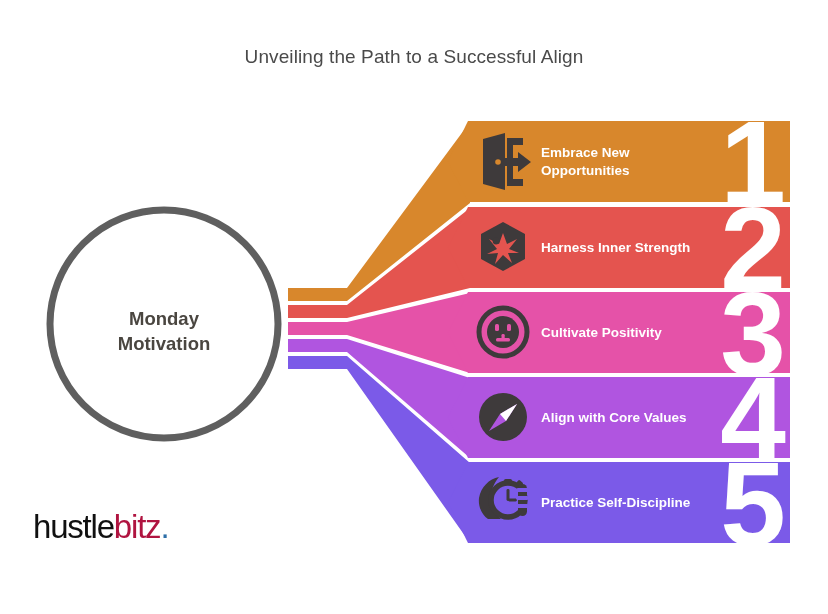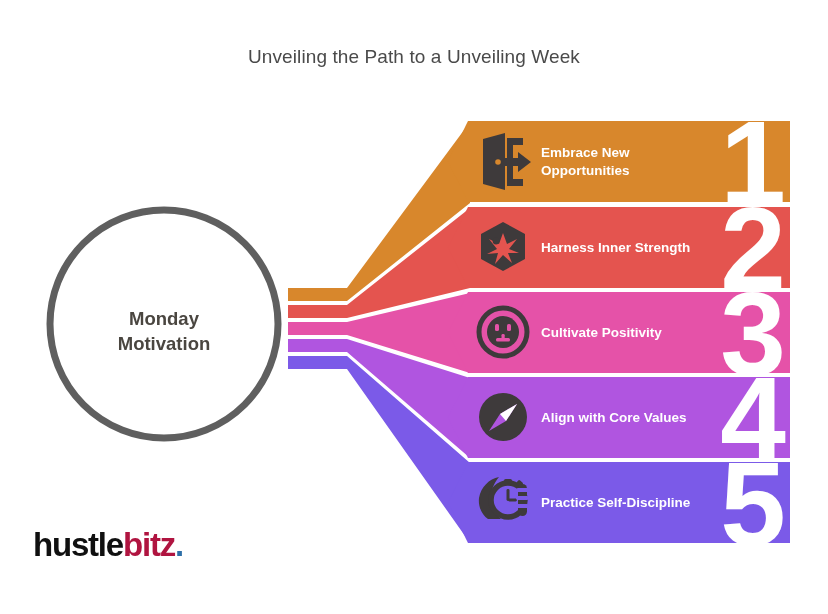--- a/index.html
+++ b/index.html
@@ -53,35 +53,35 @@
   .big-num {
     font-family: "Liberation Sans", sans-serif;
     font-size: 118px;
     font-weight: bold;
     fill: #ffffff;
   }
 
   #logo {
     position: absolute;
     left: 33px;
-    top: 528px;
+    top: 510px;
     font-size: 33px;
-    font-weight: bold;
+    font-weight: normal;
     letter-spacing: -1.2px;
     line-height: 1;
     white-space: nowrap;
   }
   #logo .logo-a { color: #101010; }
   #logo .logo-b { color: #b01440; }
   #logo .logo-dot { color: #2d6fa8; }
 </style>
 </head>
 <body>
 
-<div id="title">Unveiling the Path to a Unveiling Week</div>
+<div id="title">Unveiling the Path to a Successful Align</div>
 
 <svg id="diagram" viewBox="0 0 828 614">
 
   <g>
 
     <path fill="#d8872c" d="M 288,288 L 347,288 L 470,122 L 470,203 L 347,301 L 288,301 Z"></path>
 
     <path fill="#e4544f" d="M 288,305 L 347,305 L 470,208 L 470,288 L 347,318 L 288,318 Z"></path>
 
     <path fill="#e552a8" d="M 288,322 L 347,322 L 470,293 L 470,373 L 347,335 L 288,335 Z"></path>

